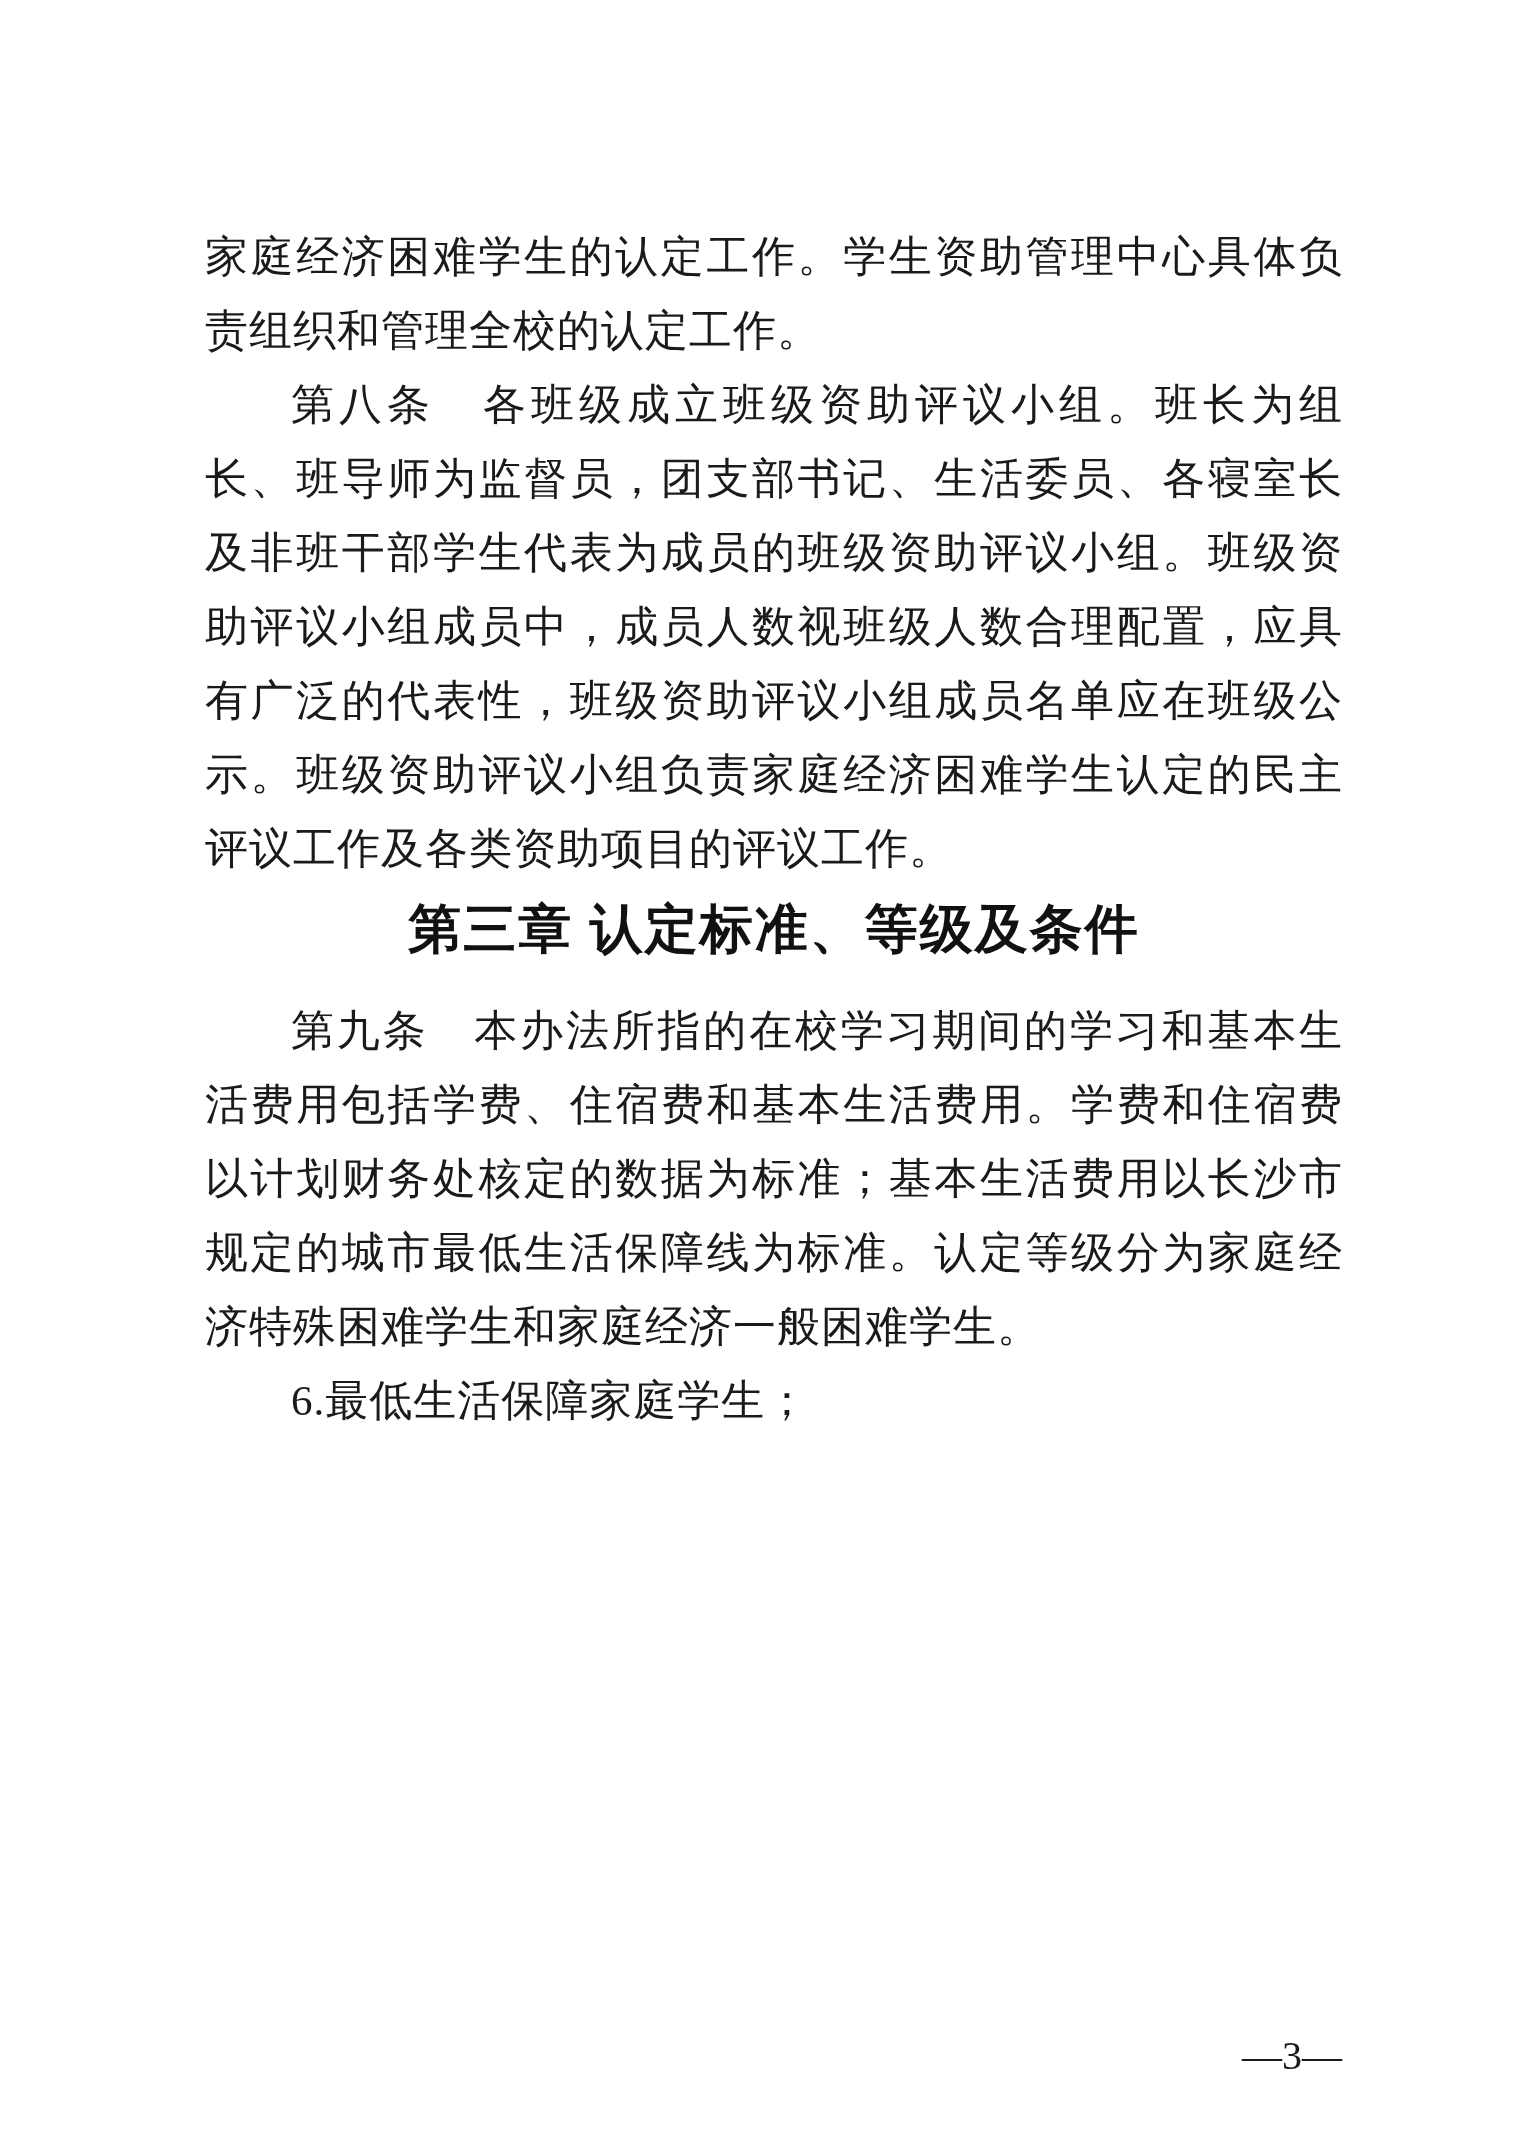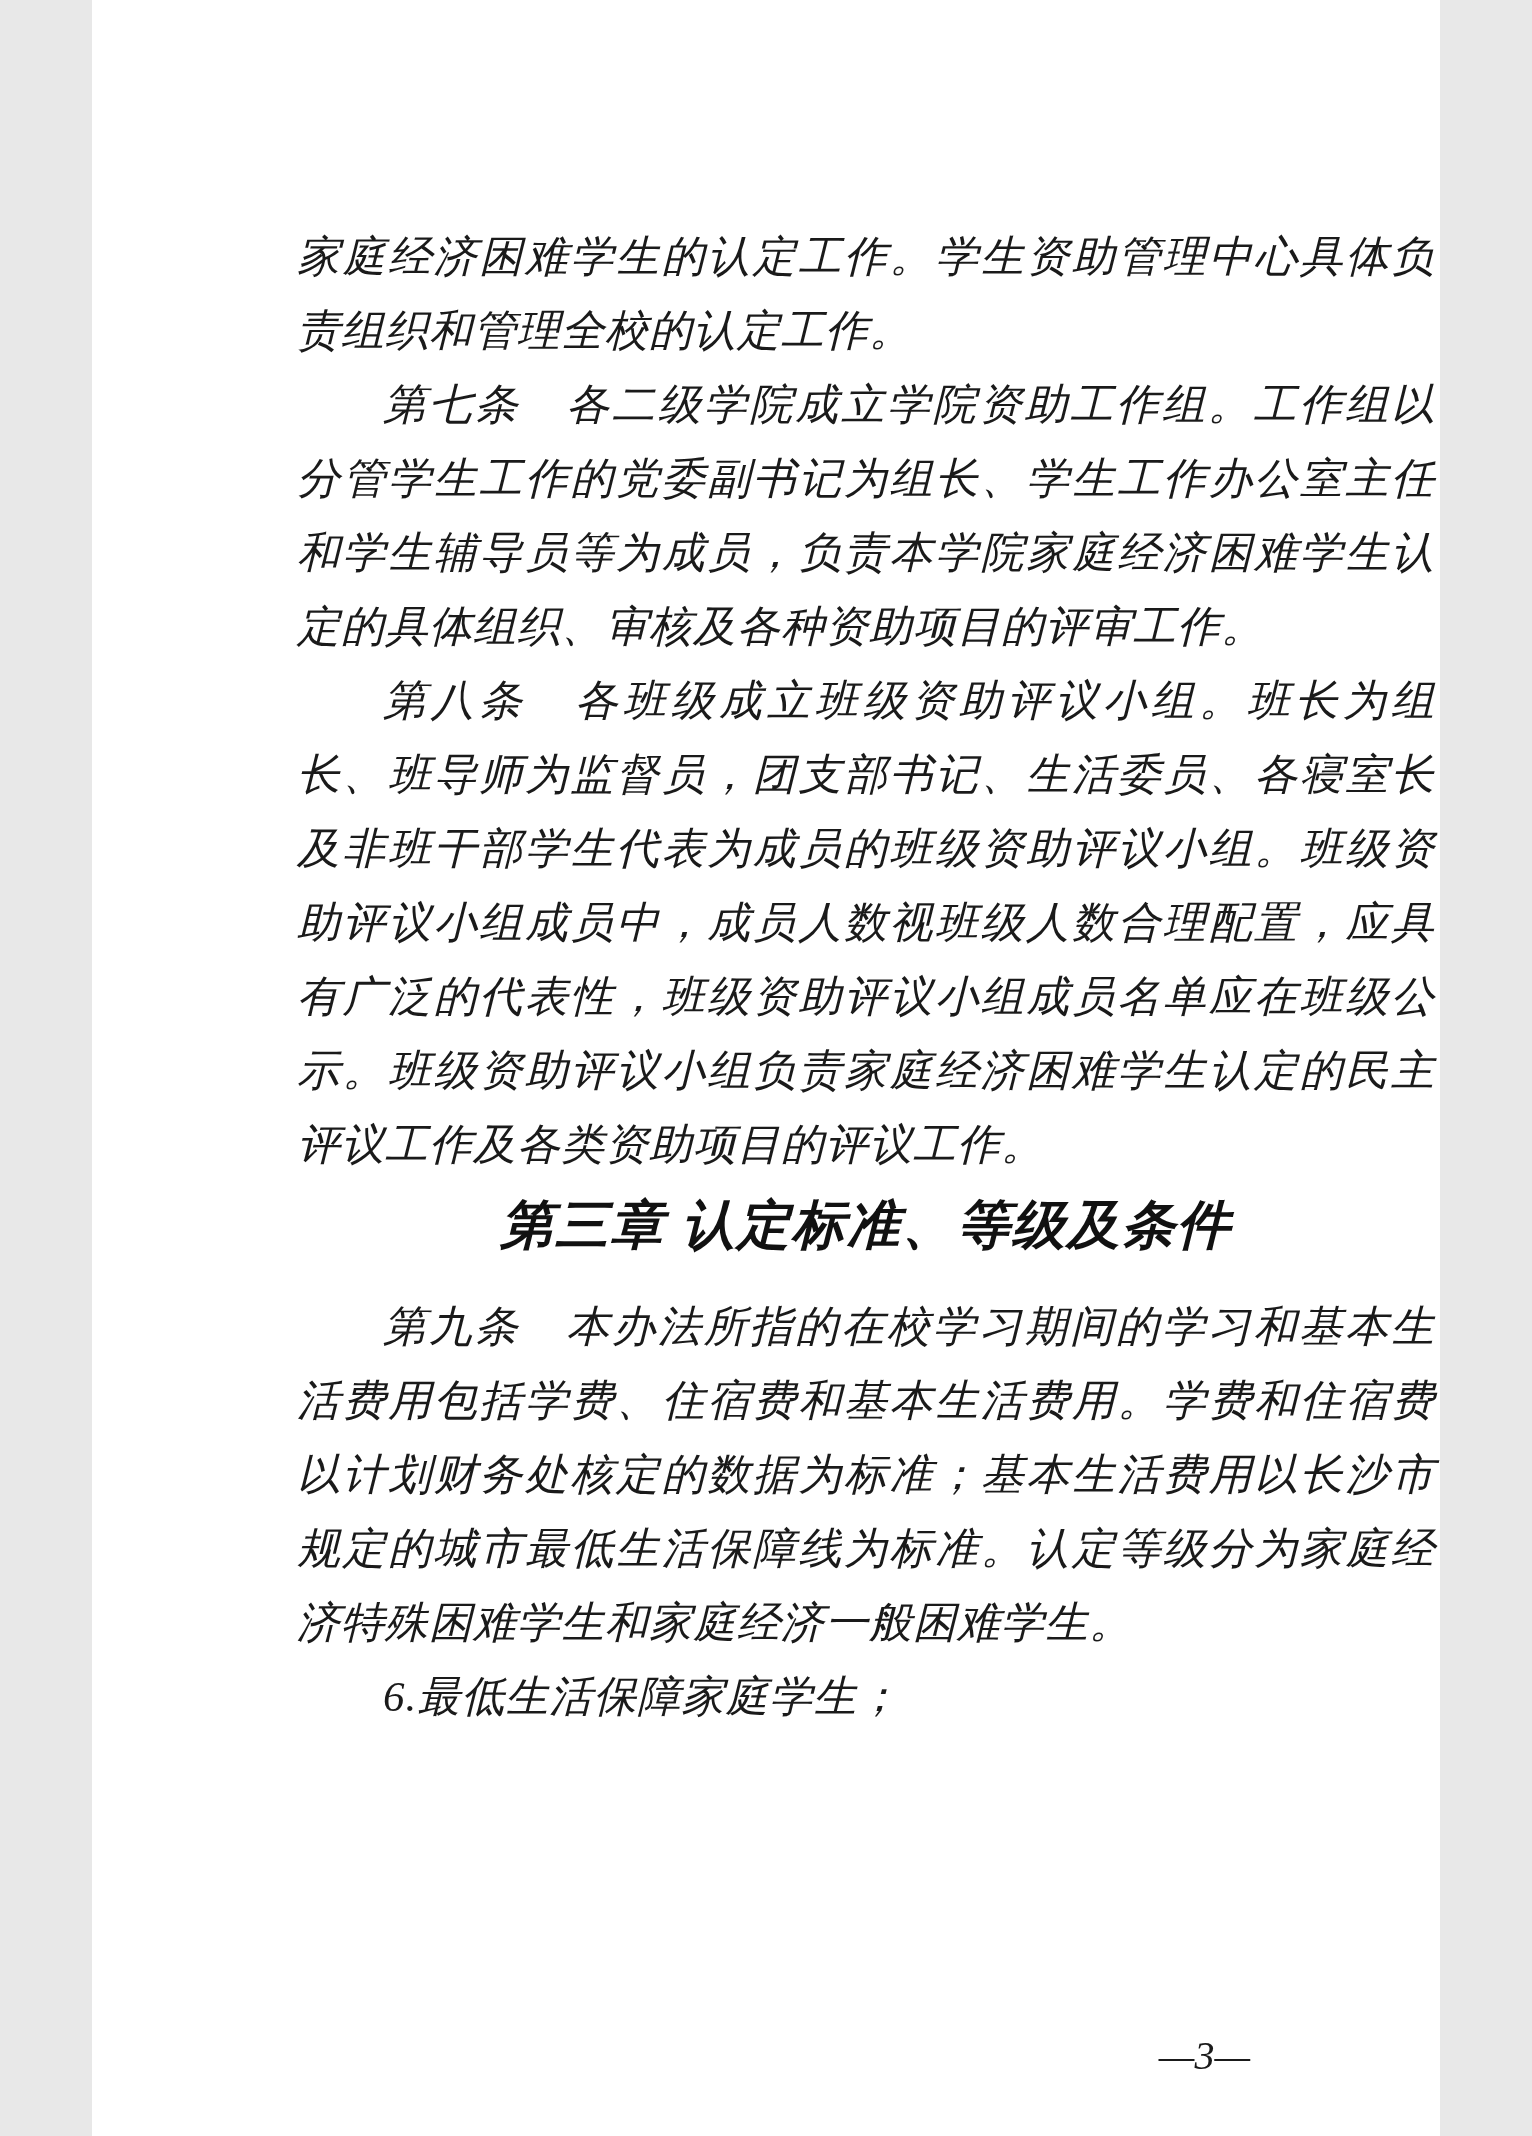--- a/index.html
+++ b/index.html
@@ -2,28 +2,27 @@
 <html lang="zh"><head>
 <meta charset="utf-8">
 <style>
   html, body {
     margin: 0;
     padding: 0;
     background: #e8e8e8;
   }
   .page {
     position: relative;
-    width: 1348px;
+    width: 1532px;
     height: 2136px;
     margin: 0 auto;
     background: #ffffff;
     overflow: hidden;
     font-family: "Liberation Serif", "DejaVu Serif", serif;
     color: #1a1a1a;
-    font-style: italic;
   }
   .content {
     position: absolute;
     left: 205px;
     top: 220px;
     width: 1138px;
   }
   p.body-par {
     margin: 0;
     font-size: 43px;
@@ -58,21 +57,20 @@
   }
 </style>
 </head>
 <body>
 
 <div class="page">
   <div class="content">
 
     <p class="body-par">家庭经济困难学生的认定工作。学生资助管理中心具体负责组织和管理全校的认定工作。</p>
 
-    <p class="body-par indent">第七条　各二级学院成立学院资助工作组。工作组以分管学生工作的党委副书记为组长、学生工作办公室主任和学生辅导员等为成员，负责本学院家庭经济困难学生认定的具体组织、审核及各种资助项目的评审工作。</p>
 
     <p class="body-par indent">第八条　各班级成立班级资助评议小组。班长为组长、班导师为监督员，团支部书记、生活委员、各寝室长及非班干部学生代表为成员的班级资助评议小组。班级资助评议小组成员中，成员人数视班级人数合理配置，应具有广泛的代表性，班级资助评议小组成员名单应在班级公示。班级资助评议小组负责家庭经济困难学生认定的民主评议工作及各类资助项目的评议工作。</p>
 
     <h2 class="chapter-heading">第三章 认定标准、等级及条件</h2>
 
     <p class="body-par indent">第九条　本办法所指的在校学习期间的学习和基本生活费用包括学费、住宿费和基本生活费用。学费和住宿费以计划财务处核定的数据为标准；基本生活费用以长沙市规定的城市最低生活保障线为标准。认定等级分为家庭经济特殊困难学生和家庭经济一般困难学生。</p>
 
 
 
 

